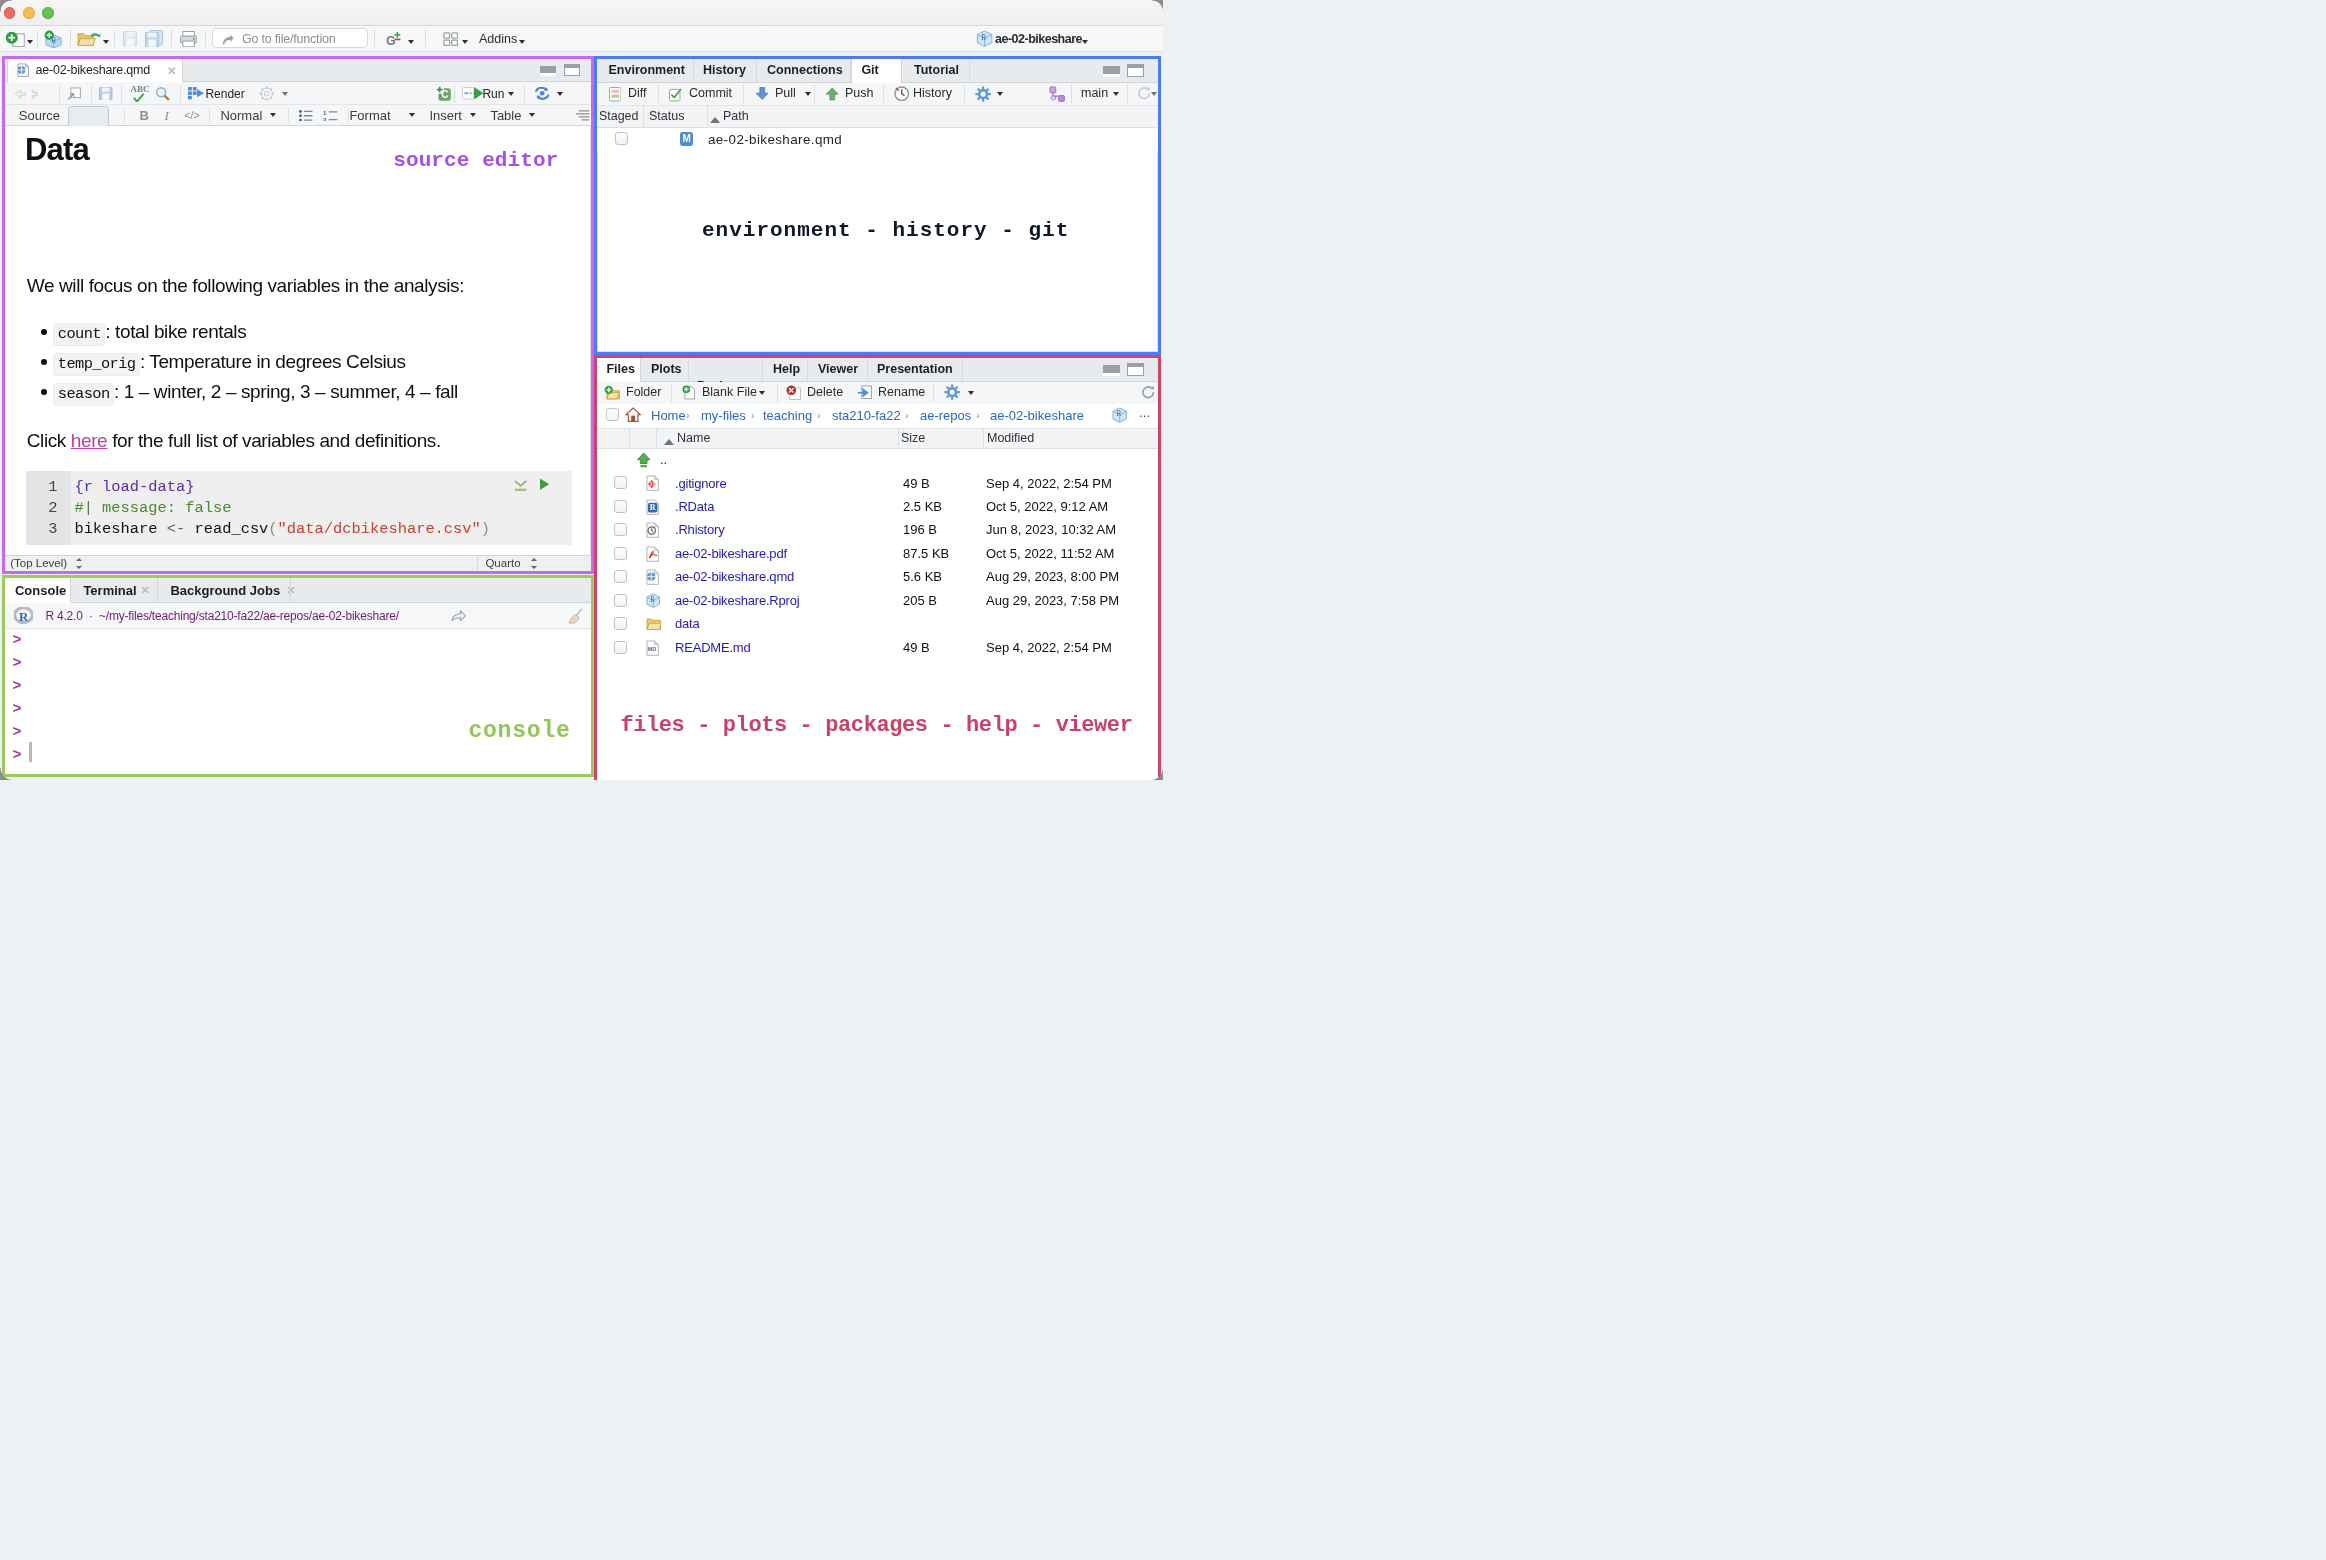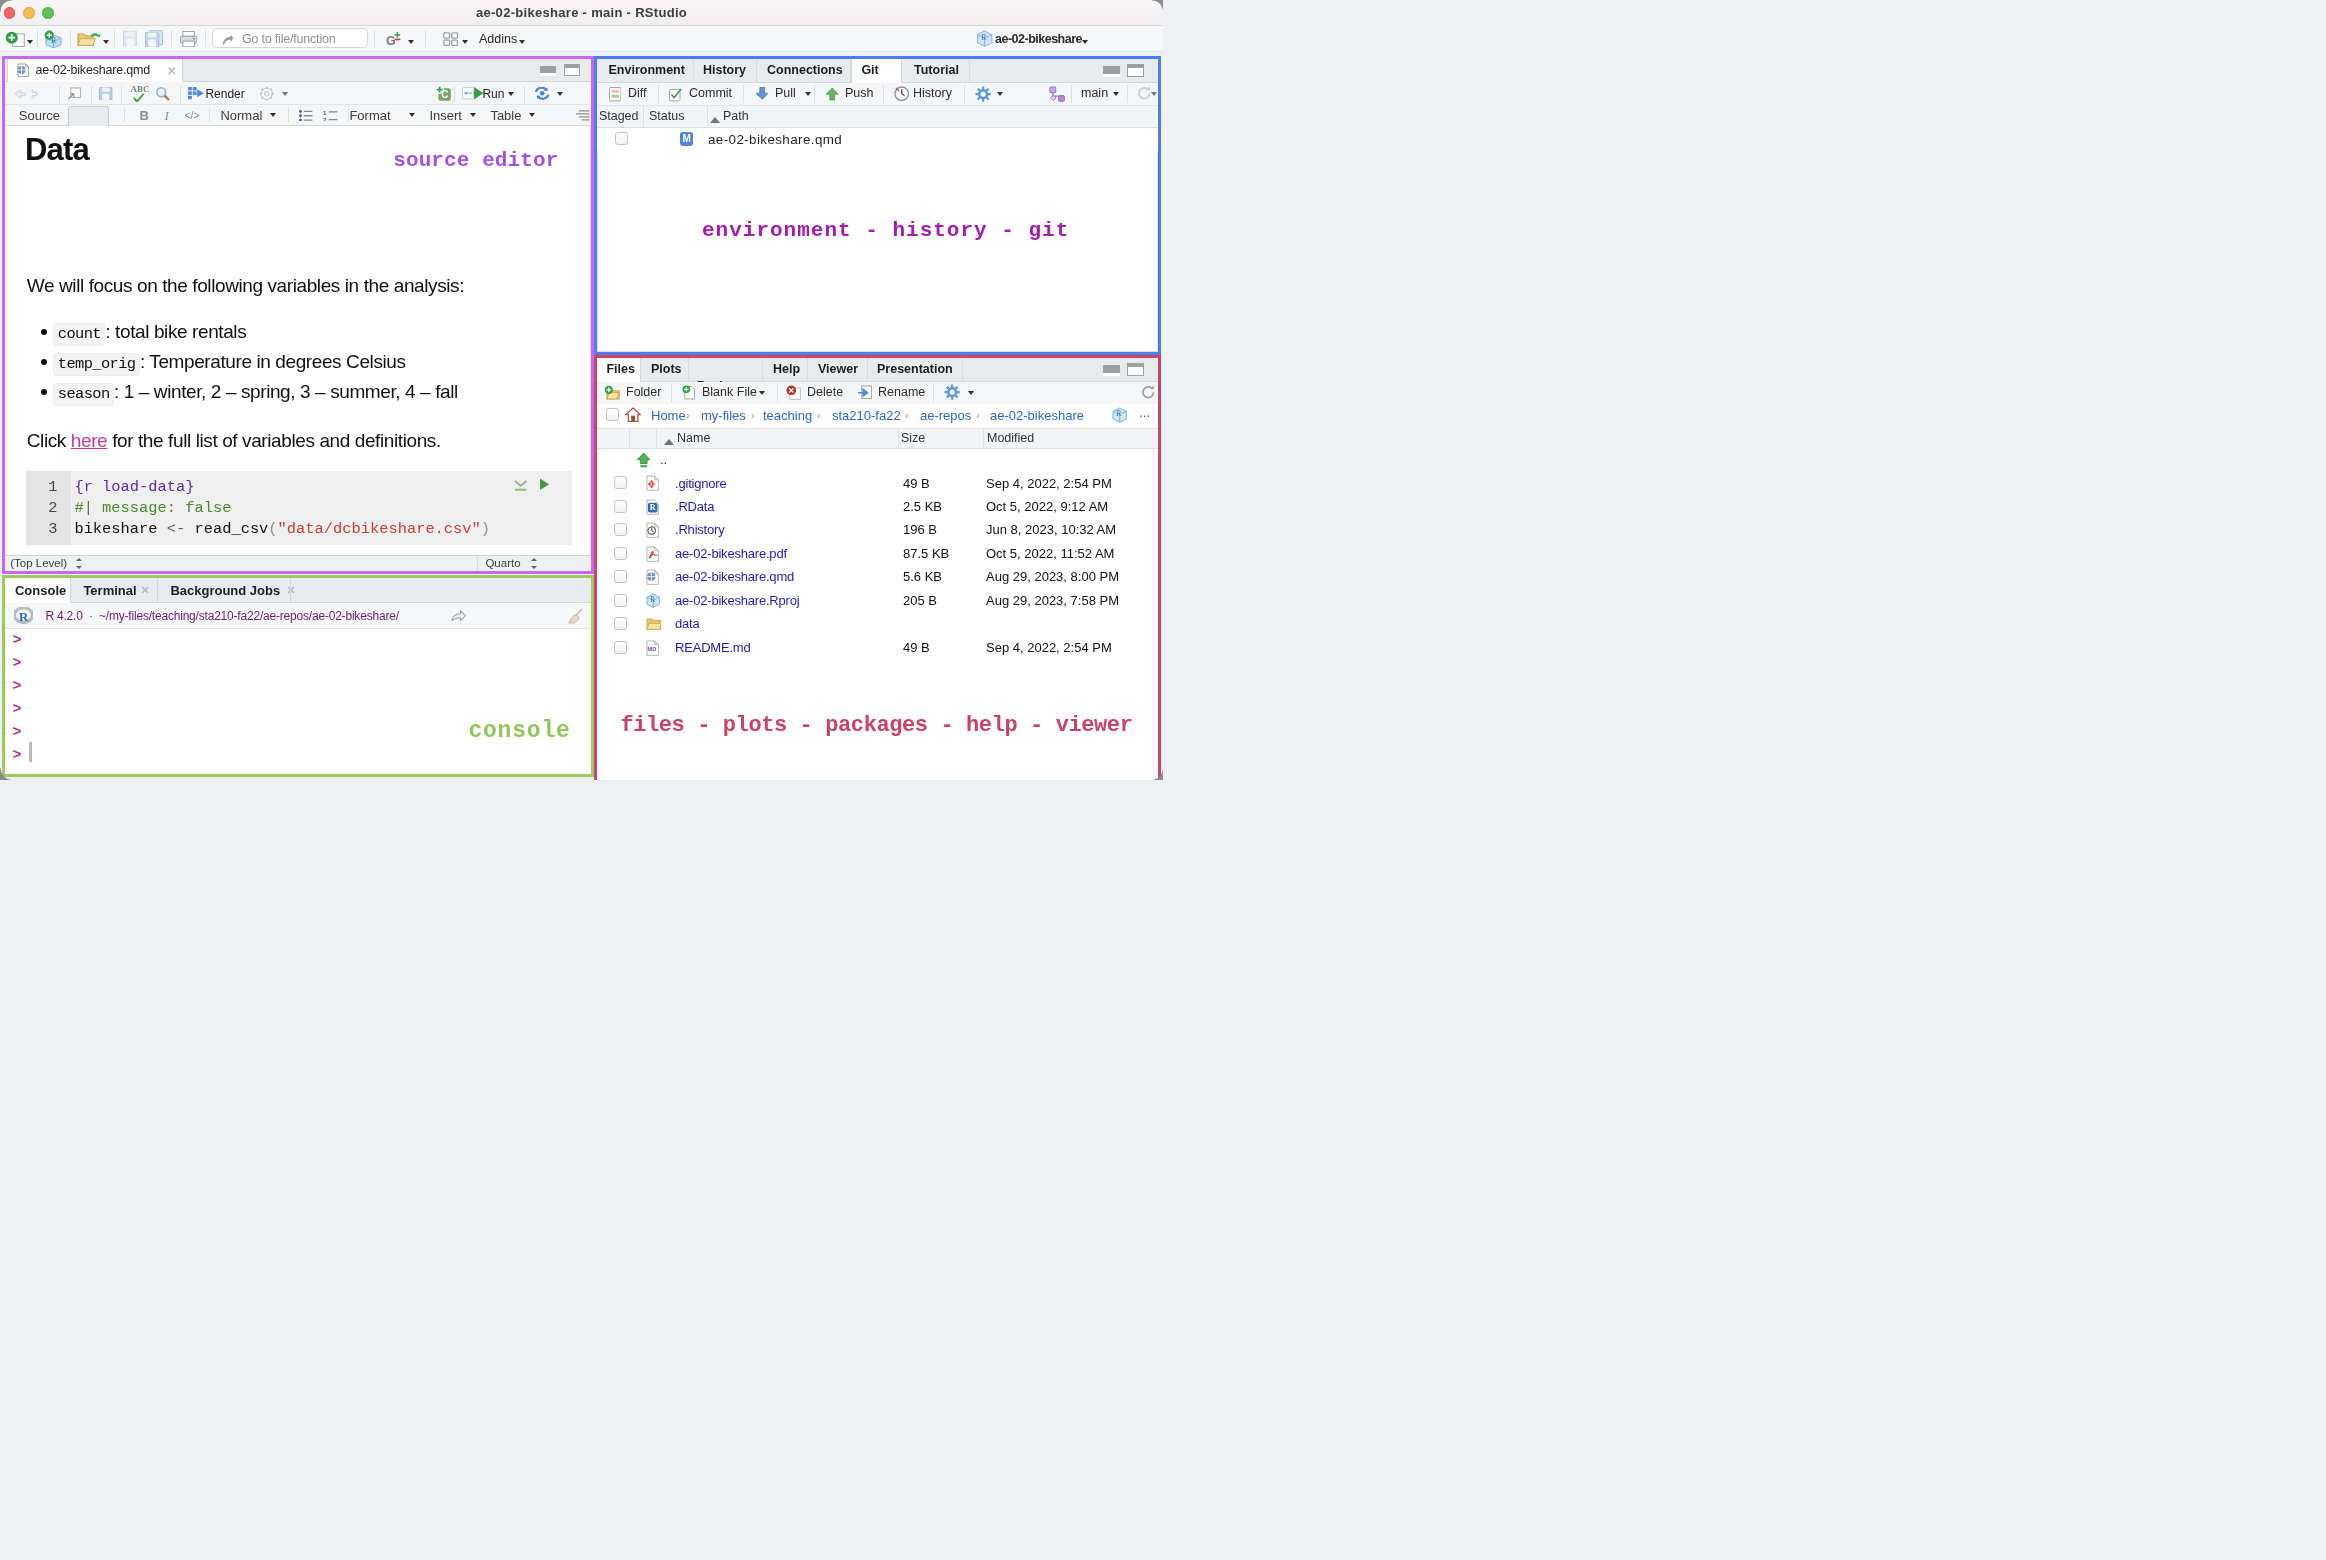--- a/index.html
+++ b/index.html
@@ -49,21 +49,20 @@
 .cl{position:relative;white-space:pre;height:21px}
 .gn{position:absolute;left:0;width:31px;text-align:right;color:#454545}
 .ct{position:absolute;left:48px}
 </style></head>
 <body>
 
 <div class="titlebar">
   <div class="tl" style="left:3.7px;background:#ee6a5f;border:0.5px solid #dd5349"></div>
   <div class="tl" style="left:23px;background:#f5bd4f;border:0.5px solid #e0a53a"></div>
   <div class="tl" style="left:42px;background:#61c354;border:0.5px solid #4aa93d"></div>
-  <div class="title">ae-02-bikeshare - main - RStudio</div>
 </div>
 
 <div class="toolbar">
   <svg class="ic" style="left:4.8px;top:4.8px" width="25" height="16.3" viewBox="0 0 26 17">
       <rect x="8" y="3" width="12" height="13" fill="#fff" stroke="#9aa0a3"></rect>
       <circle cx="7" cy="7" r="6.3" fill="#2e9e44"></circle>
       <path d="M7 3.5v7M3.5 7h7" stroke="#fff" stroke-width="1.8"></path>
     </svg>
   <span class="caret a" style="left:27px;top:14.4px"></span>
   <span class="tsep" style="left:37px"></span>
@@ -401,21 +400,21 @@
     <span class="a" style="left:52px;top:3.4px">Status</span>
     <span class="a" style="left:110px;top:0;bottom:0;width:1px;background:#dde0e2"></span>
     <span class="a" style="left:113px;top:5.8px"><span style="display:inline-block;width:0;height:0;border-left:5.3px solid transparent;border-right:5.3px solid transparent;border-bottom:6.7px solid #6e7477"></span></span>
     <span class="a" style="left:126px;top:3.4px">Path</span>
   </div>
   <div class="a" style="left:0;right:0;top:69px;height:23px;background:#fff;font-size:13px;color:#1f1f1f">
     <span class="cb" style="left:18px;top:4.3px"></span>
     <span class="a" style="left:83px;top:3.8px;width:13.4px;height:14.4px;background:#4f8ad6;border-radius:2.4px;color:#fff;font-size:10px;font-weight:bold;text-align:center;padding-top:1.4px">M</span>
     <span class="a" style="left:111px;top:4.3px;font-size:13.4px;letter-spacing:0.4px">ae-02-bikeshare.qmd</span>
   </div>
-  <div class="lbl" style="left:105px;top:160px;font-size:21px;letter-spacing:1px;color:#a21caf">environment - history - git</div>
+  <div class="lbl" style="left:105px;top:160px;font-size:21px;letter-spacing:1px;color:#0f172a">environment - history - git</div>
 </div>
 
 <div class="pane" id="fi">
   <div class="tabstrip" style="height:23.6px;font-size:12.5px;font-weight:bold;color:#1d1d1d">
     <div class="tab" style="left:0;width:44px;border-left:0">
         <span class="a" style="left:9.4px;top:4.3px">Files</span>
       </div>
     <span class="a" style="left:54px;top:4.3px">Plots</span>
     <span class="a" style="left:91px;top:0;bottom:0;width:1px;background:#d9dcde"></span>
     <span class="a" style="left:100px;top:21px">Packages</span>

